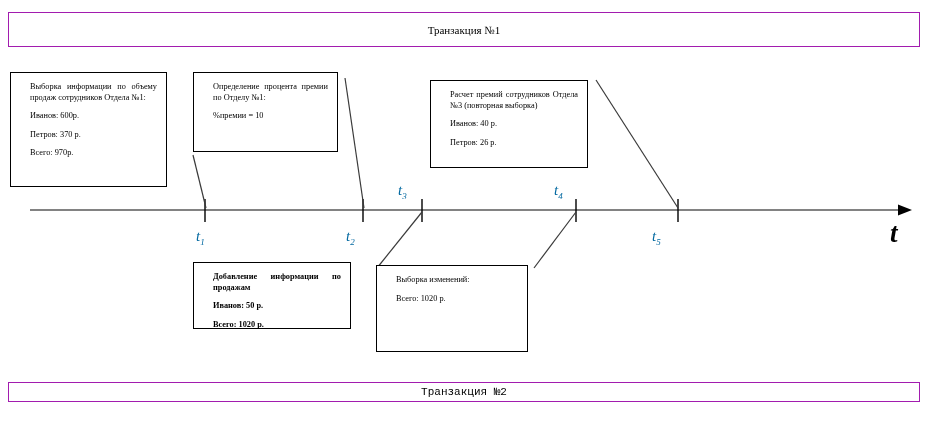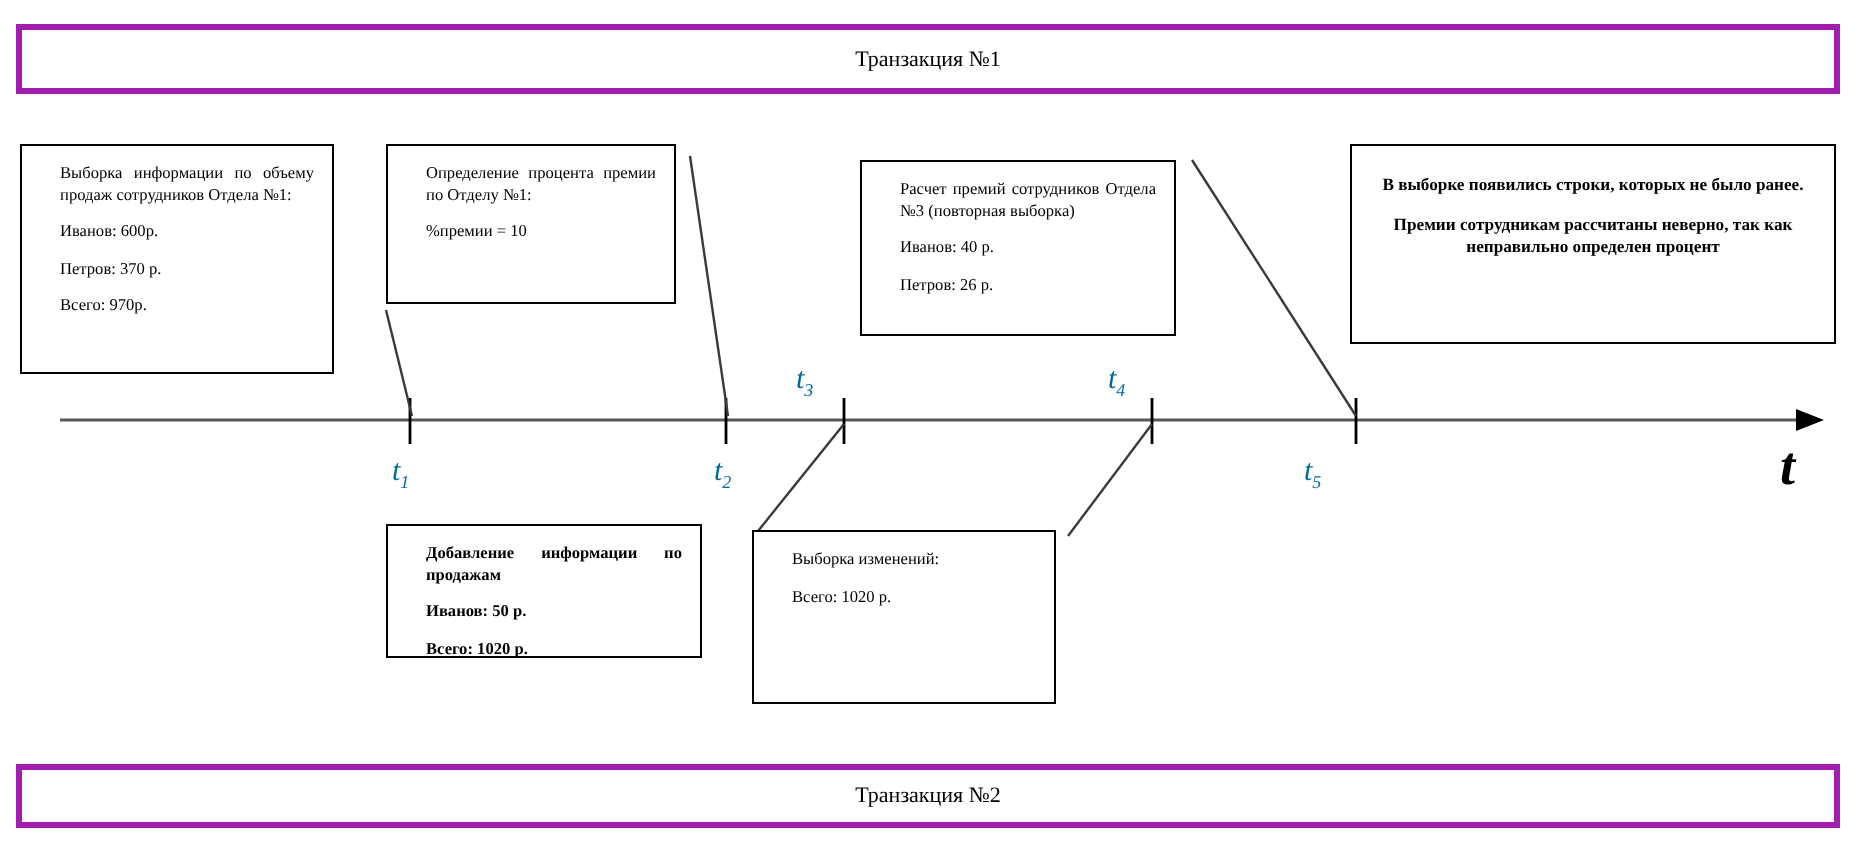--- a/index.html
+++ b/index.html
@@ -12,31 +12,31 @@
     width: 930px;
     height: 428px;
     background: #ffffff;
     font-family: "Liberation Serif", "DejaVu Serif", serif;
     overflow: hidden;
   }
   .tx-band {
     position: absolute;
     left: 8px;
     width: 912px;
-    border: 3px solid #a21caf;
+    border: 1px solid #a21caf;
     box-sizing: border-box;
     display: flex;
     align-items: center;
     justify-content: center;
     font-size: 11px;
     color: #000000;
     background: #ffffff;
   }
   #tx-top   { top: 12px;  height: 35px; }
-  #tx-bottom{ top: 382px; height: 32px; }
+  #tx-bottom{ top: 382px; height: 20px; font-family: Liberation Mono, monospace; }
 
   .note {
     position: absolute;
     border: 1px solid #000000;
     box-sizing: border-box;
     background: #ffffff;
     padding: 9px 9px 6px 19px;
     font-size: 8.3px;
     line-height: 1.28;
     color: #000000;
@@ -102,24 +102,20 @@
     <p class="hd">Определение процента премии по Отделу №1:</p>
     <p>%премии = 10</p>
   </div>
 
   <div class="note" id="note-calc" style="left:430px; top:80px; width:158px; height:88px;">
     <p class="hd">Расчет премий сотрудников Отдела №3 (повторная выборка)</p>
     <p>Иванов: 40 р.</p>
     <p>Петров: 26 р.</p>
   </div>
 
-  <div class="note bold" id="note-conflict" style="left:675px; top:72px; width:243px; height:100px;">
-    <p>В выборке появились строки, которых не было ранее.</p>
-    <p>Премии сотрудникам рассчитаны неверно, так как неправильно определен процент</p>
-  </div>
 
   <div class="note" id="note-add" style="left:193px; top:262px; width:158px; height:67px;font-weight:bold;">
     <p class="hd">Добавление информации по продажам</p>
     <p>Иванов: 50 р.</p>
     <p>Всего: 1020 р.</p>
   </div>
 
   <div class="note" id="note-commit" style="left:376px; top:265px; width:152px; height:87px;">
     <p class="hd">Выборка изменений:</p>
     <p>Всего: 1020 р.</p>
@@ -139,21 +135,21 @@
     <line x1="193" y1="155" x2="206" y2="208" stroke="#3a3a3a" stroke-width="1.2"></line>
     <line x1="345" y1="78" x2="364" y2="208" stroke="#3a3a3a" stroke-width="1.2"></line>
     <line x1="422" y1="212" x2="377" y2="268" stroke="#3a3a3a" stroke-width="1.2"></line>
     <line x1="576" y1="212" x2="534" y2="268" stroke="#3a3a3a" stroke-width="1.2"></line>
     <line x1="596" y1="80" x2="678" y2="208" stroke="#3a3a3a" stroke-width="1.2"></line>
   </svg>
 
   <div class="tlabel" style="left:196px; top:228px;">
     <span>t</span><sub>1</sub>
   </div>
-  <div class="tlabel" style="left:357px; top:228px;">
+  <div class="tlabel" style="left:346px; top:228px;">
     <span>t</span><sub>2</sub>
   </div>
   <div class="tlabel" style="left:398px; top:182px;">
     <span>t</span><sub>3</sub>
   </div>
   <div class="tlabel" style="left:554px; top:182px;">
     <span>t</span><sub>4</sub>
   </div>
   <div class="tlabel" style="left:652px; top:228px;">
     <span>t</span><sub>5</sub>

